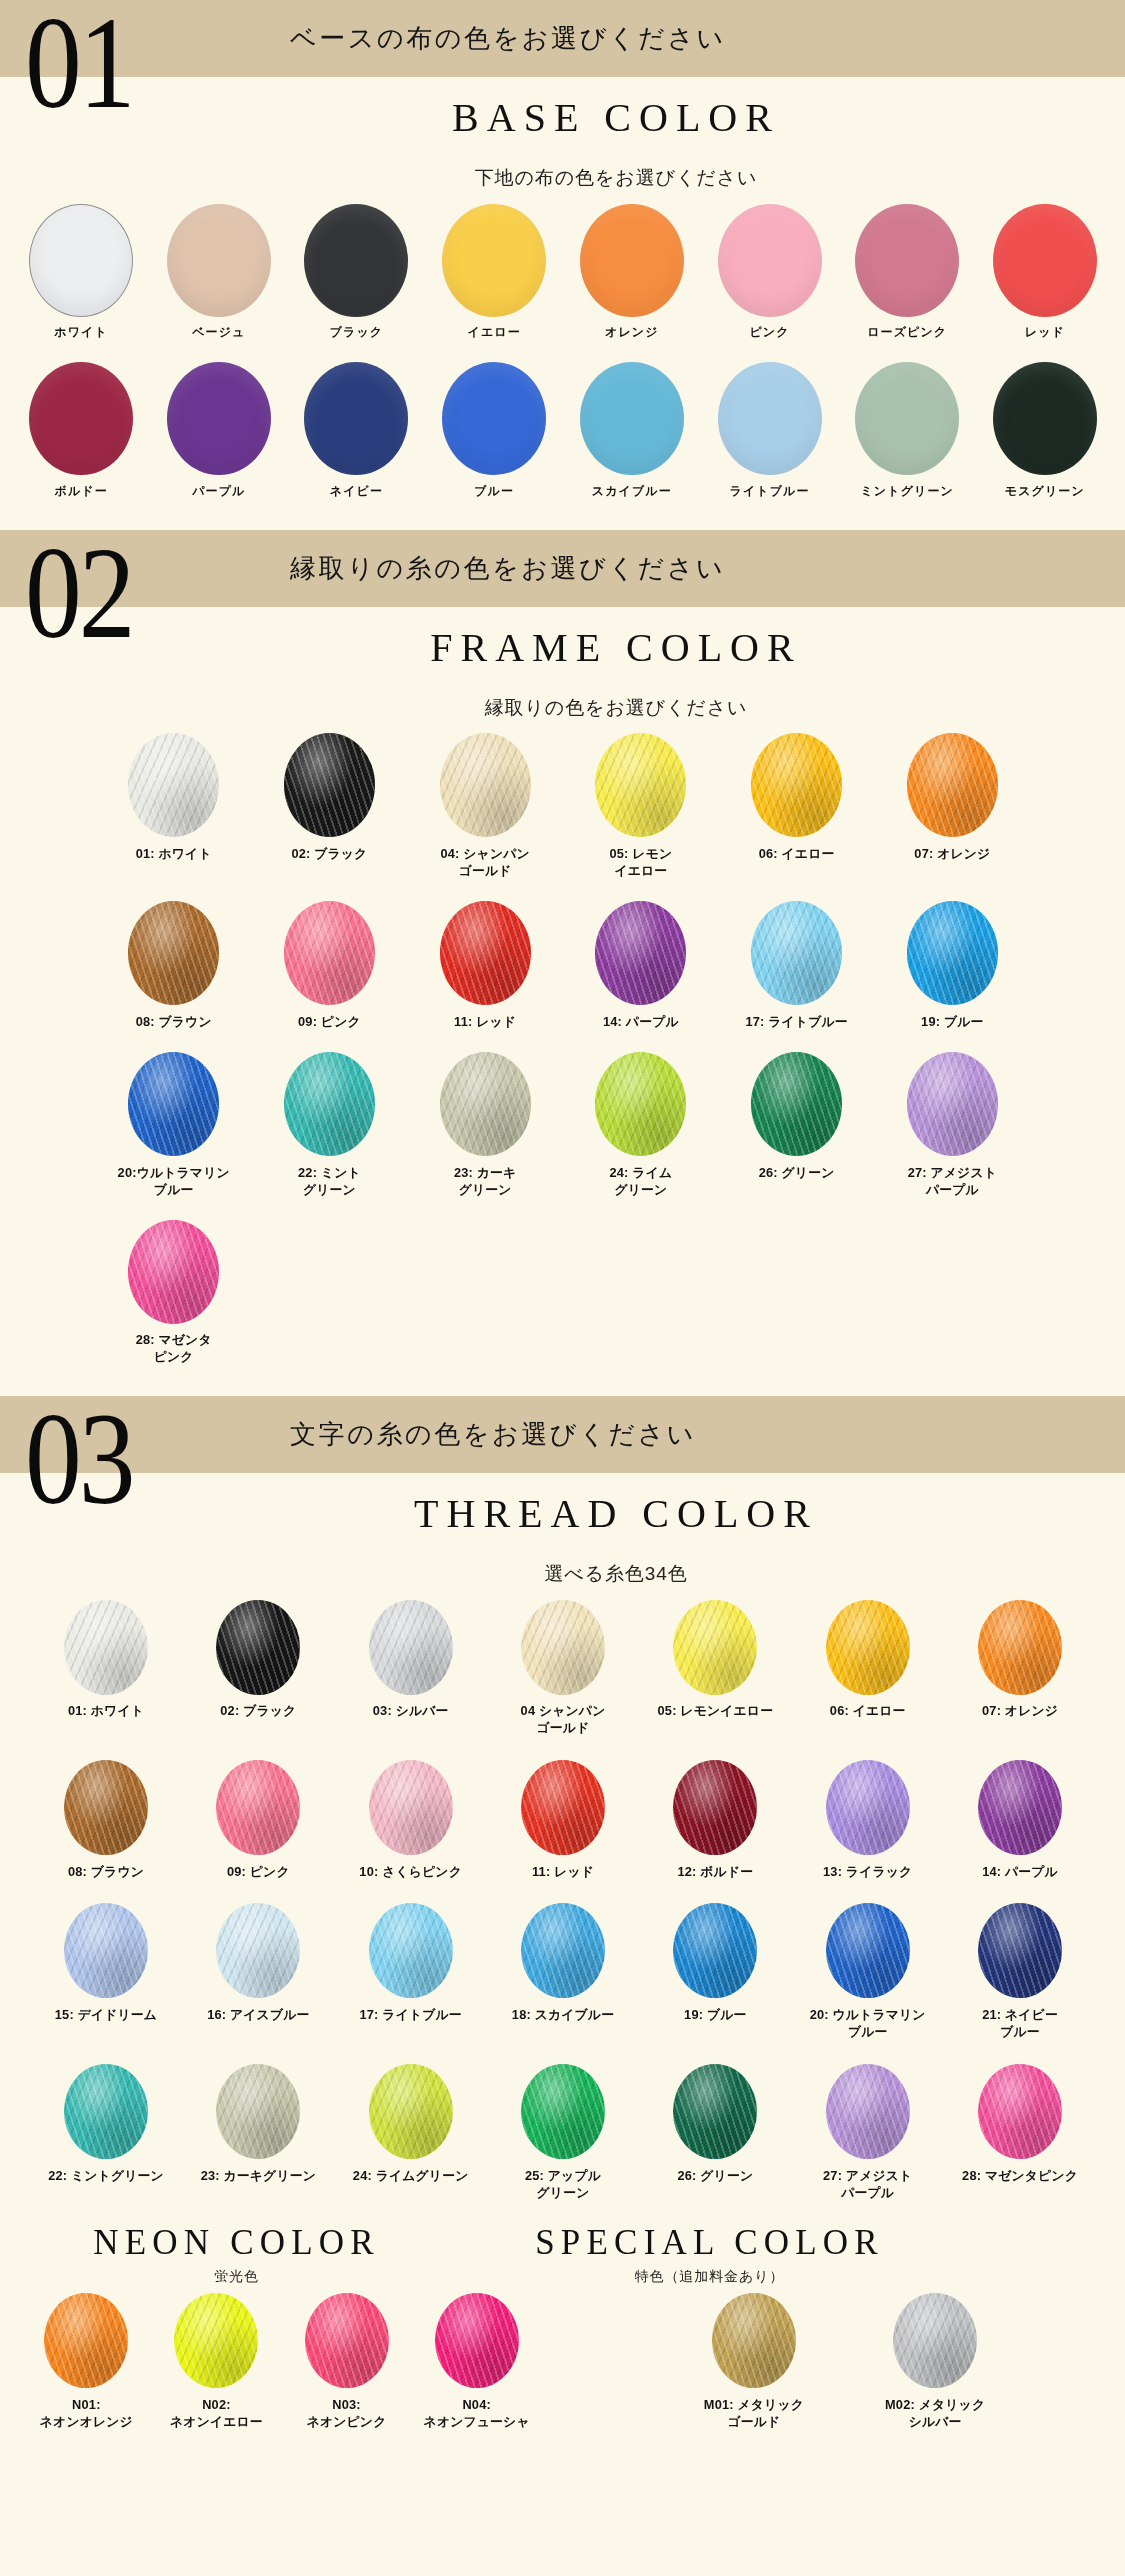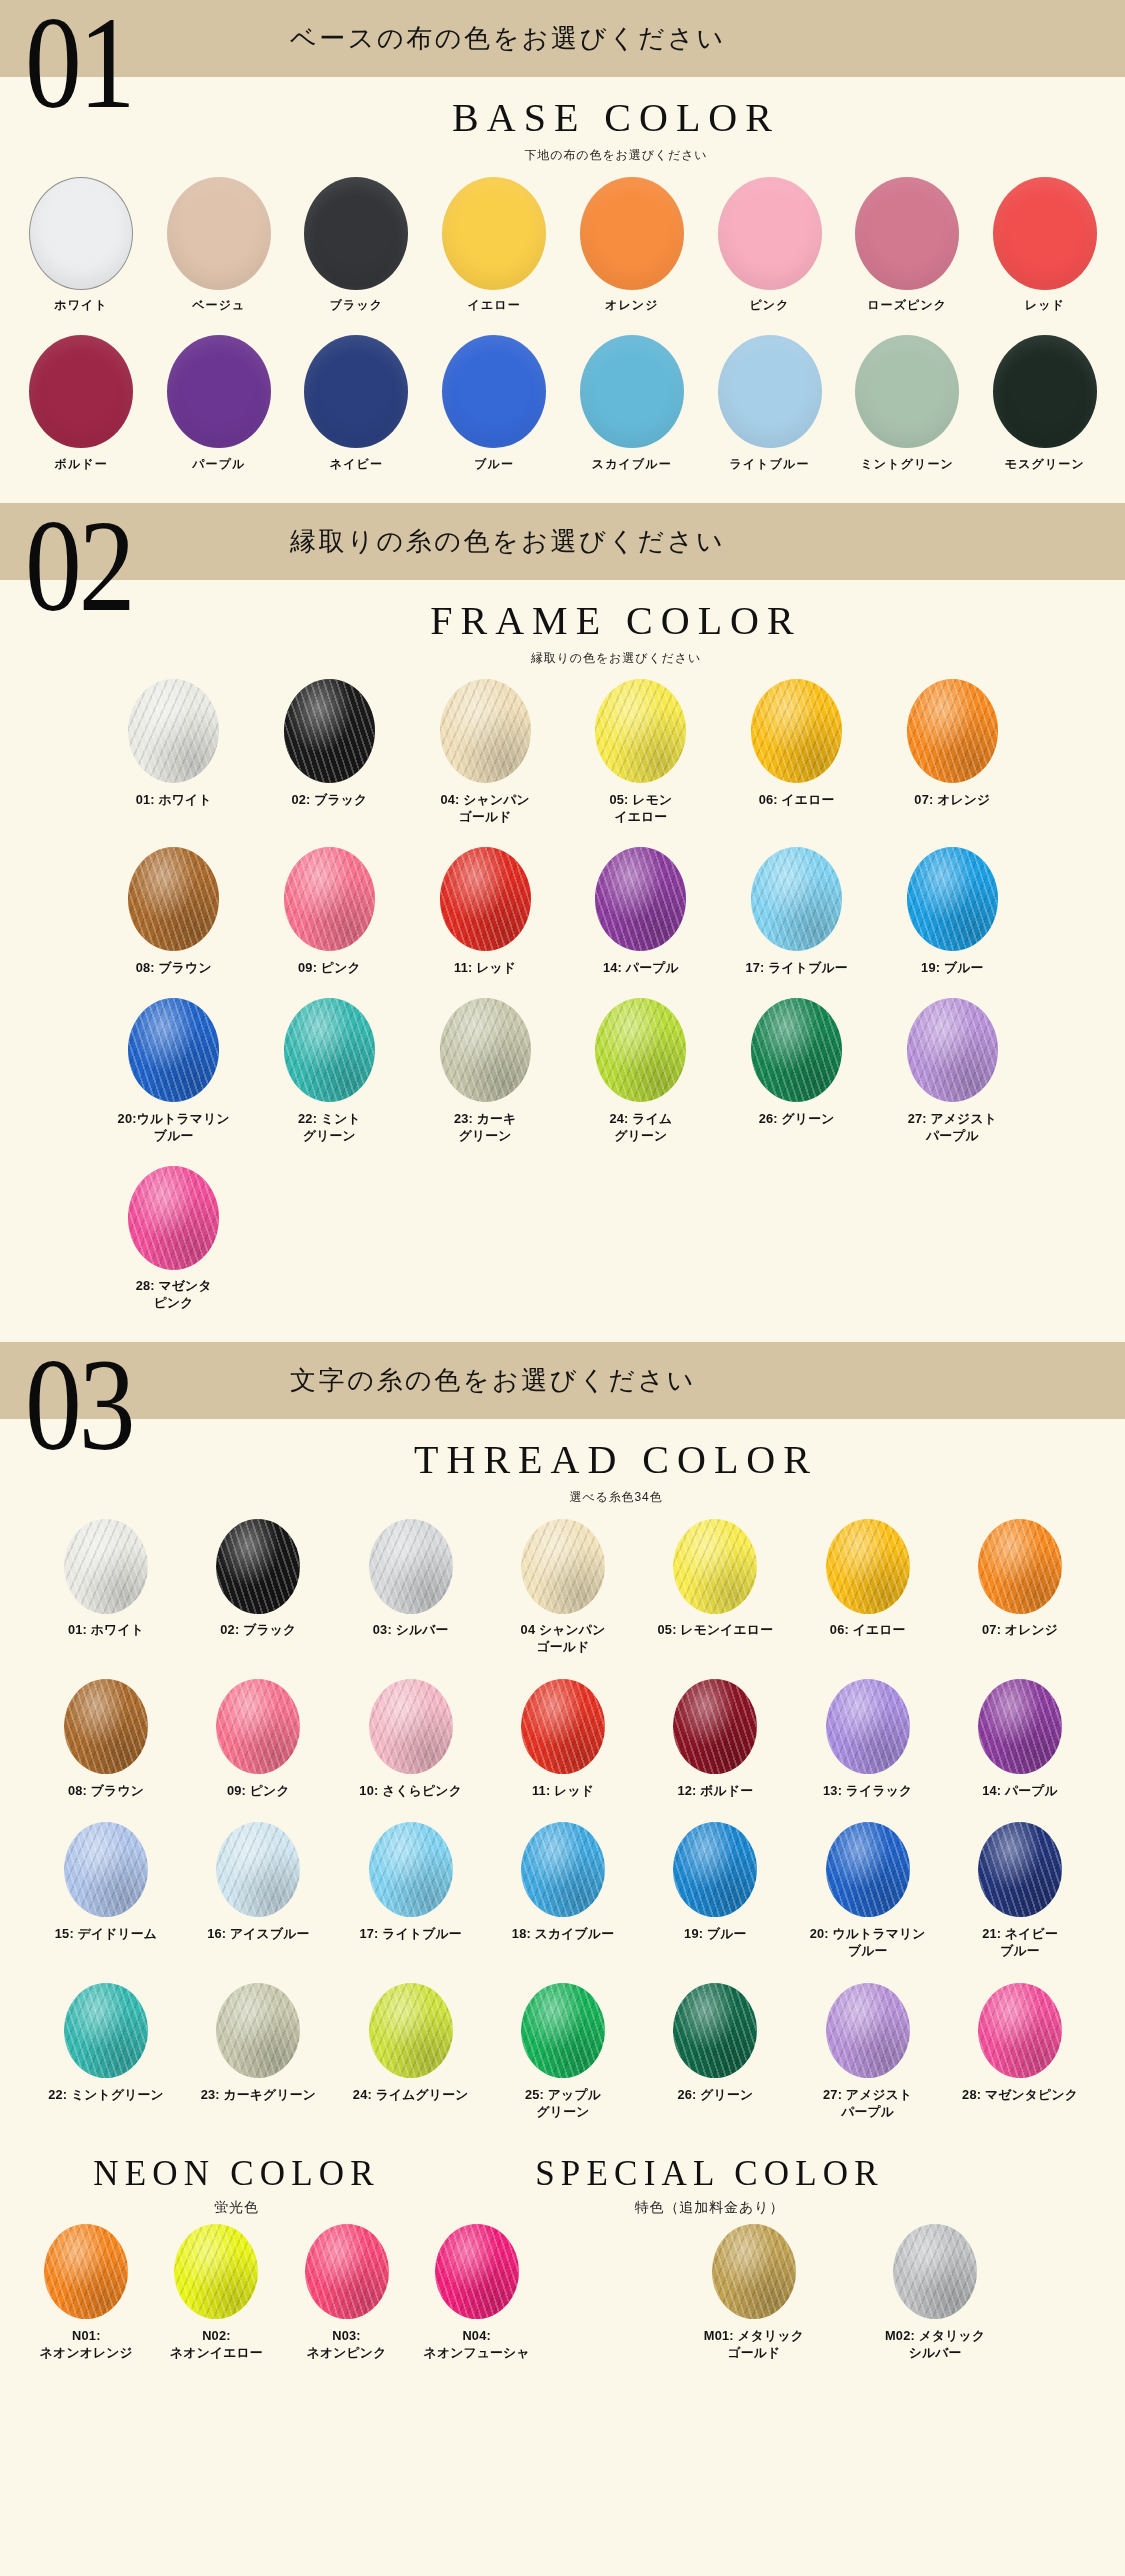--- a/index.html
+++ b/index.html
@@ -52,23 +52,23 @@
   .en-title {
     font-family: "Liberation Serif", "DejaVu Serif", serif;
     font-size: 40px;
     letter-spacing: 8px;
     font-weight: 400;
     color: #111;
     line-height: 1.1;
     margin-left: 106px;
   }
   .jp-sub {
-    font-size: 12px;
+    font-size: 19px;
     letter-spacing: 0.9px;
-    margin-top: 7px;
+    margin-top: 25px;
     margin-left: 106px;
     color: #222;
   }
 
   
   .grid {
     display: grid;
     justify-items: center;
     align-items: start;
     margin: 0 auto;
@@ -133,21 +133,21 @@
     letter-spacing: 0.2px;
     color: #141414;
     font-weight: 700;
     max-width: 123px;
   }
   .sw-label.plain { font-weight: 700; font-size: 12px; letter-spacing: 1.1px; }
 
   .sub-titles {
     display: flex;
     width: 946px;
-    margin-top: 26px;
+    margin-top: 14px;
   }
   .sub-col { flex: 1; text-align: center; }
   .sub-col .en-title { font-size: 35px; letter-spacing: 6.2px; margin-left: 0; }
   .sub-col .jp-sub { margin-left: 0; margin-top: 5.3px; font-size: 14px; }
 
   .bottom-wrap { display: flex; width: 1126px; align-items: flex-start; }
   .bottom-half { flex: 1; display: flex; justify-content: center; }
 
   .spacer-sm { height: 12.3px; }
   .spacer-md { height: 23px; }

